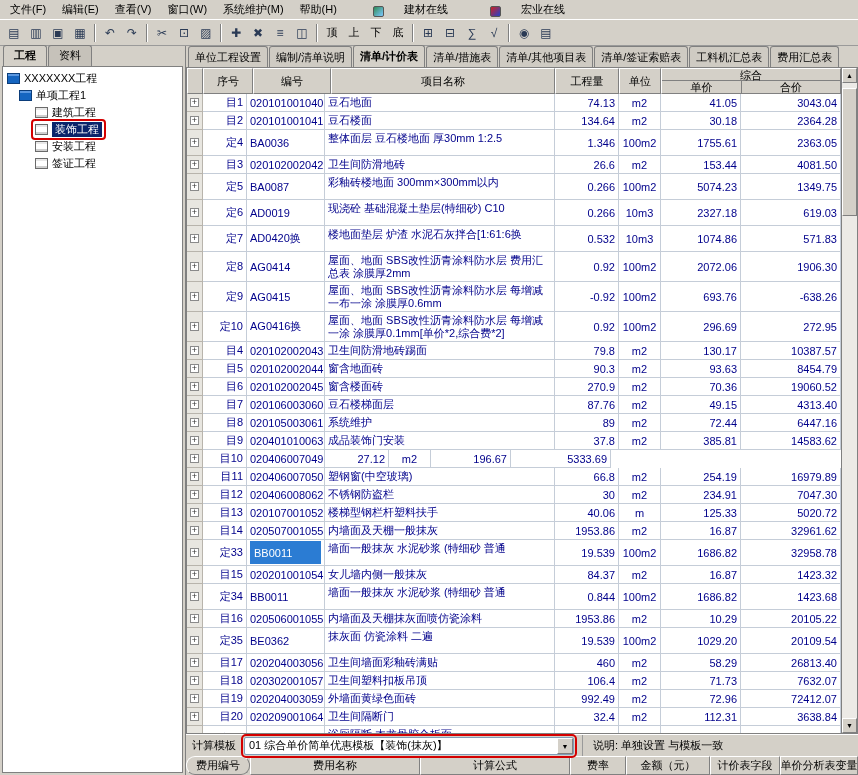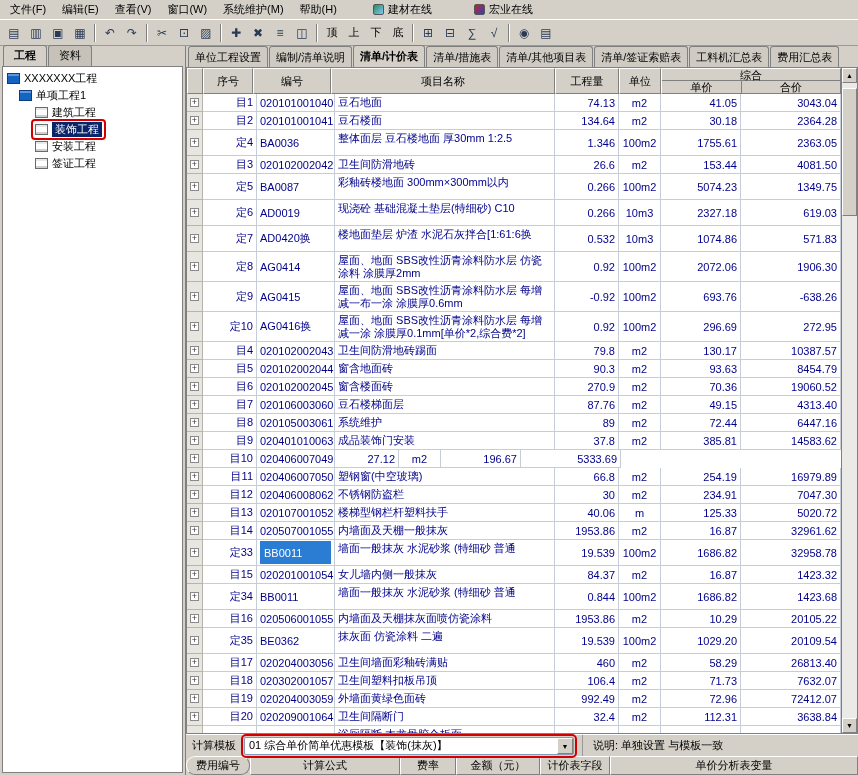--- a/index.html
+++ b/index.html
@@ -6,21 +6,21 @@
   html, body { width: 858px; height: 775px; overflow: hidden; }
   body {
     background: #d4d0c8;
     font-family: "Liberation Sans", "DejaVu Sans", sans-serif;
     font-size: 11px; color: #000;
   }
   
   .menubar { height: 20px; display: flex; align-items: center; padding: 0 2px;
              border-bottom: 1px solid #ffffff; }
   .menu-item { padding: 3px 8px; cursor: default; }
-  .menu-extra { display: flex; align-items: center; gap: 4px; padding: 1px 6px; margin-left: 22px; }
+  .menu-extra { display: flex; align-items: flex-end; gap: 20px; padding: 1px 6px; margin-left: 22px; }
   .mini-ico { width: 11px; height: 11px; border-radius: 2px; border: 1px solid #555; }
   
   .toolbar { height: 26px; display: flex; align-items: center; padding: 1px 3px;
              border-bottom: 1px solid #9a9a9a; }
   .tbtn { min-width: 22px; height: 22px; display: flex; align-items: center; justify-content: center;
           font-size: 12px; color: #2a3a55; border: 1px solid #d4d0c8; cursor: default; }
   .tbtn.texty { font-size: 11px; color: #000; padding: 0 3px; }
   .tsep { width: 2px; height: 18px; border-left: 1px solid #808080; border-right: 1px solid #fff; margin: 0 3px; }
   
   .main { display: flex; height: 729px; }
@@ -63,21 +63,21 @@
   .comp-bot .t { flex: 1; text-align: center; line-height: 12px; }
   .tbody { flex: 1; overflow: hidden; }
   .trow { display: flex; min-height: 17px; color: #00008b; }
   .trow.de { min-height: 26px; }
   .td { border-right: 1px solid #c5cdd8; border-bottom: 1px solid #c5cdd8;
         padding: 1px 3px; display: flex; align-items: center; overflow: hidden; }
   .td.g { width: 16px; flex: none; justify-content: center; padding: 0;
           background: #e8e6e0; border-color: #b8b4ac; }
   .plusbox { width: 9px; height: 9px; border: 1px solid #8a8a8a; background: #fff;
              font-size: 9px; line-height: 7px; text-align: center; color: #333; }
-  .td.seq { width: 54px; flex: none; justify-content: flex-end; }
+  .td.seq { width: 44px; flex: none; justify-content: flex-end; }
   .td.code { width: 78px; flex: none; position: relative; }
   .td.name { flex: 1; min-width: 0; display: block; padding-top: 2px; line-height: 13px; }
   .td.qty { width: 64px; flex: none; justify-content: flex-end; }
   .td.unit { width: 42px; flex: none; justify-content: center; }
   .td.price { width: 80px; flex: none; justify-content: flex-end; }
   .td.total { width: 100px; flex: none; justify-content: flex-end; }
   .selcell { background: #2b7cd3; color: #fff; align-self: stretch; flex: 1;
              display: flex; align-items: center; padding-left: 4px; }
   .cell-annot { position: absolute; top: -2px; bottom: -2px; left: -7px; right: -13px;
                 border: 2px solid #d40000; border-radius: 3px; pointer-events: none; z-index: 5; }
@@ -318,21 +318,21 @@
               <div class="td unit">10m3</div>
               <div class="td price">1074.86</div>
               <div class="td total">571.83</div>
             </div>
             <div class="trow de">
               <div class="td g">
                 <span class="plusbox">+</span>
               </div>
               <div class="td seq">定8</div>
               <div class="td code">AG0414</div>
-              <div class="td name">屋面、地面 SBS改性沥青涂料防水层 仿瓷涂料 涂膜厚2mm</div>
+              <div class="td name">屋面、地面 SBS改性沥青涂料防水层 费用汇总表 涂膜厚2mm</div>
               <div class="td qty">0.92</div>
               <div class="td unit">100m2</div>
               <div class="td price">2072.06</div>
               <div class="td total">1906.30</div>
             </div>
             <div class="trow de">
               <div class="td g">
                 <span class="plusbox">+</span>
               </div>
               <div class="td seq">定9</div>
@@ -624,20 +624,21 @@
         <span>01 综合单价简单优惠模板【装饰(抹灰)】</span>
         <span class="arrowbtn">▼</span>
       </span>
       <span class="note-area">
         <span>说明: 单独设置 与模板一致</span>
       </span>
     </div>
 
     <div class="footer-row">
         <div class="fcell f0">费用编号</div>
+        <div class="fcell f1">费用名称</div>
         <div class="fcell f2">计算公式</div>
         <div class="fcell f3">费率</div>
         <div class="fcell f4">金额（元）</div>
         <div class="fcell f5">计价表字段</div>
         <div class="fcell f6">单价分析表变量</div>
       </div>
   </div>
 </div>
 
 </body></html>

